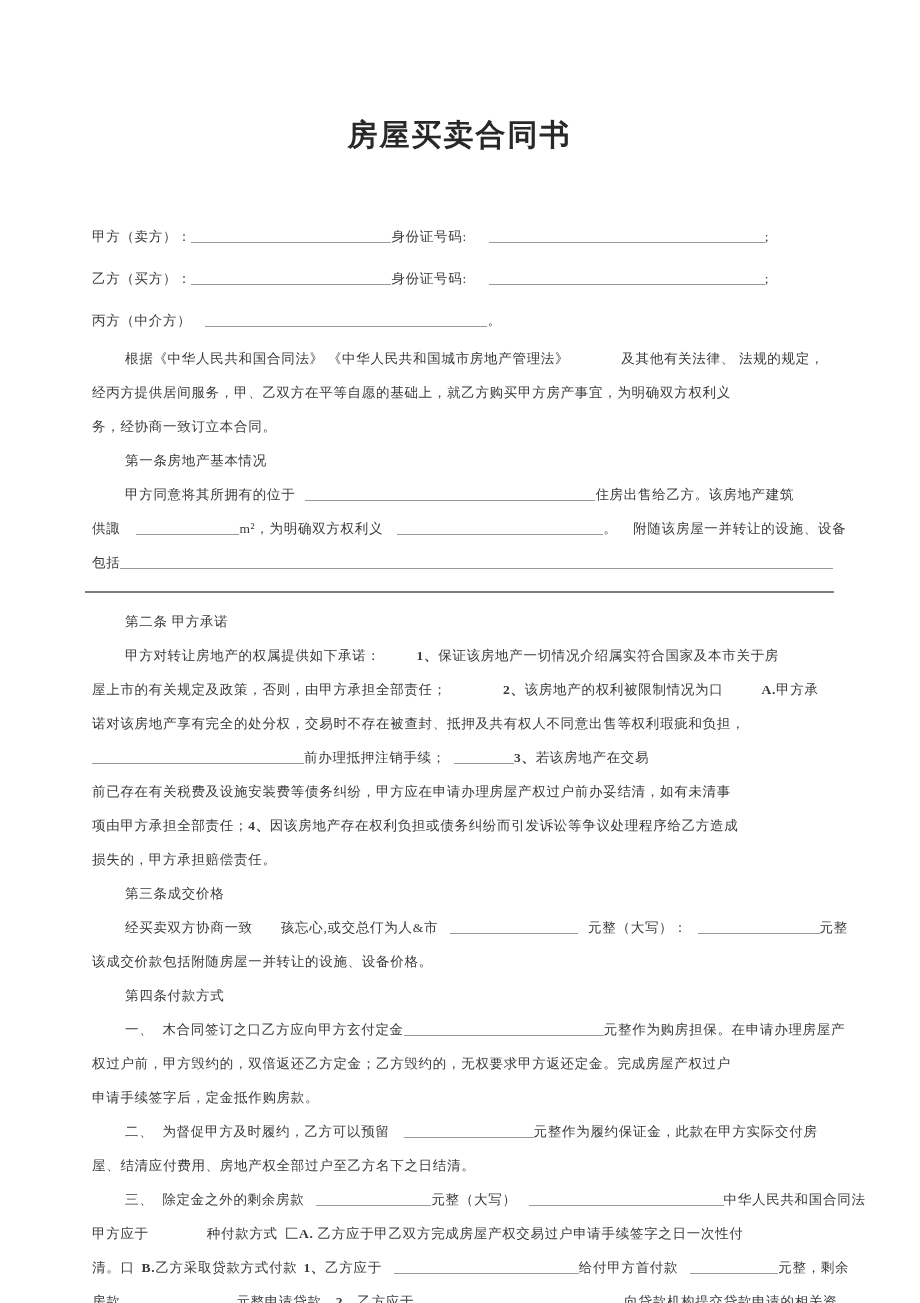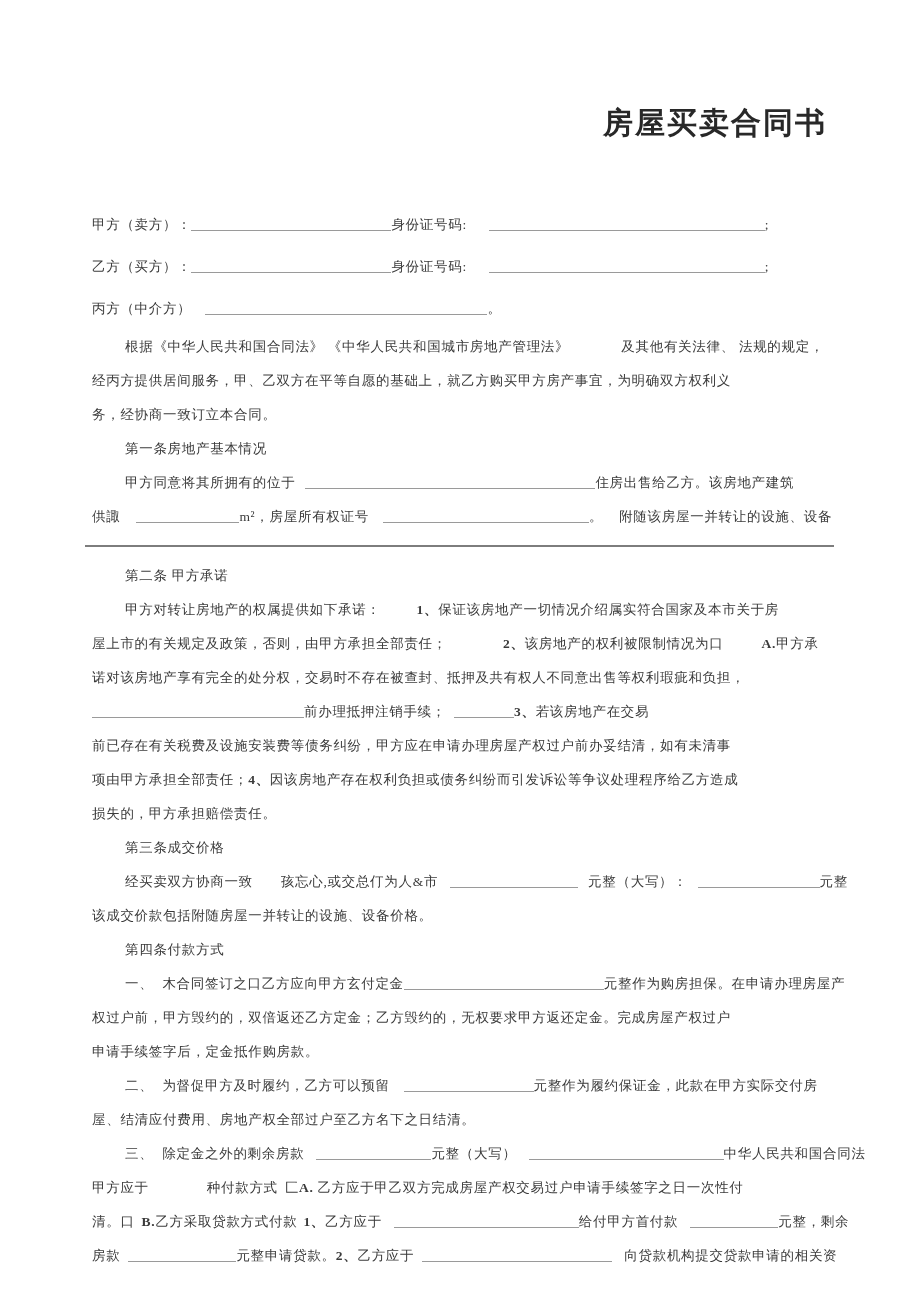--- a/index.html
+++ b/index.html
@@ -5,22 +5,22 @@
   html,body{margin:0;padding:0;}
   body{
     width:920px;height:1303px;
     background:#ffffff;
     font-family:"Liberation Serif","DejaVu Serif",serif;
     color:#3a3a3a;
     overflow:hidden;
   }
   .page{padding:98px 89px 0 88px;box-sizing:border-box;width:920px;}
   .title{
-    margin:4px;height:42px;line-height:42px;
-    text-align:right;
+    margin:16px;height:42px;line-height:42px;
+    text-align:center;
     font-size:30px;font-weight:bold;color:#282828;
     letter-spacing:2px;
   }
   .parties{margin-top:62px;}
   .ln{
     margin:4px;height:30px;line-height:30px;
     font-size:13.5px;letter-spacing:0.7px;
     white-space:nowrap;
   }
   .p-ln{height:38px;line-height:38px;}
@@ -53,21 +53,22 @@
 
   <div>
     <p class="ln ind"><span>根据《中华人民共和国合同法》 《中华人民共和国城市房地产管理法》</span><span class="gap" style="width:52px"></span><span>及其他有关法律、 法规的规定，</span></p>
     <p class="ln"><span>经丙方提供居间服务，甲、乙双方在平等自愿的基础上，就乙方购买甲方房产事宜，为明确双方权利义</span></p>
     <p class="ln"><span>务，经协商一致订立本合同。</span></p>
   </div>
 
   <div>
     <p class="ln ind"><span>第一条房地产基本情况</span></p>
     <p class="ln ind"><span>甲方同意将其所拥有的位于</span><span class="gap" style="width:10px"></span><span class="blank" style="width:290px"></span><span>住房出售给乙方。该房地产建筑</span></p>
-    <p class="ln"><span>供諏</span><span class="gap" style="width:16px"></span><span class="blank" style="width:103px"></span><span>m²，房屋所有权证号</span><span class="gap" style="width:14px"></span><span class="blank" style="width:206px"></span><span>。</span><span class="gap" style="width:16px"></span><span>附随该房屋一并转让的设施、设备</span></p>
+    <p class="ln"><span>供諏</span><span class="gap" style="width:16px"></span><span class="blank" style="width:103px"></span><span>m²，为明确双方权利义</span><span class="gap" style="width:14px"></span><span class="blank" style="width:206px"></span><span>。</span><span class="gap" style="width:16px"></span><span>附随该房屋一并转让的设施、设备</span></p>
+    <p class="ln"><span>包括</span><span class="blank" style="width:713px"></span></p>
   </div>
 
   <hr class="rule">
 
   <div>
     <p class="ln ind"><span>第二条 甲方承诺</span></p>
     <p class="ln ind"><span>甲方对转让房地产的权属提供如下承诺：</span><span class="gap" style="width:36px"></span><span class="b">1、</span><span>保证该房地产一切情况介绍属实符合国家及本市关于房</span></p>
     <p class="ln"><span>屋上市的有关规定及政策，否则，由甲方承担全部责任；</span><span class="gap" style="width:56px"></span><span class="b">2、</span><span>该房地产的权利被限制情况为口</span><span class="gap" style="width:38px"></span><span class="b">A.</span><span>甲方承</span></p>
     <p class="ln"><span>诺对该房地产享有完全的处分权，交易时不存在被查封、抵押及共有权人不同意出售等权利瑕疵和负担，</span></p>
     <p class="ln"><span class="blank" style="width:212px"></span><span>前办理抵押注销手续；</span><span class="gap" style="width:8px"></span><span class="blank" style="width:60px"></span><span class="b">3、</span><span>若该房地产在交易</span></p>

